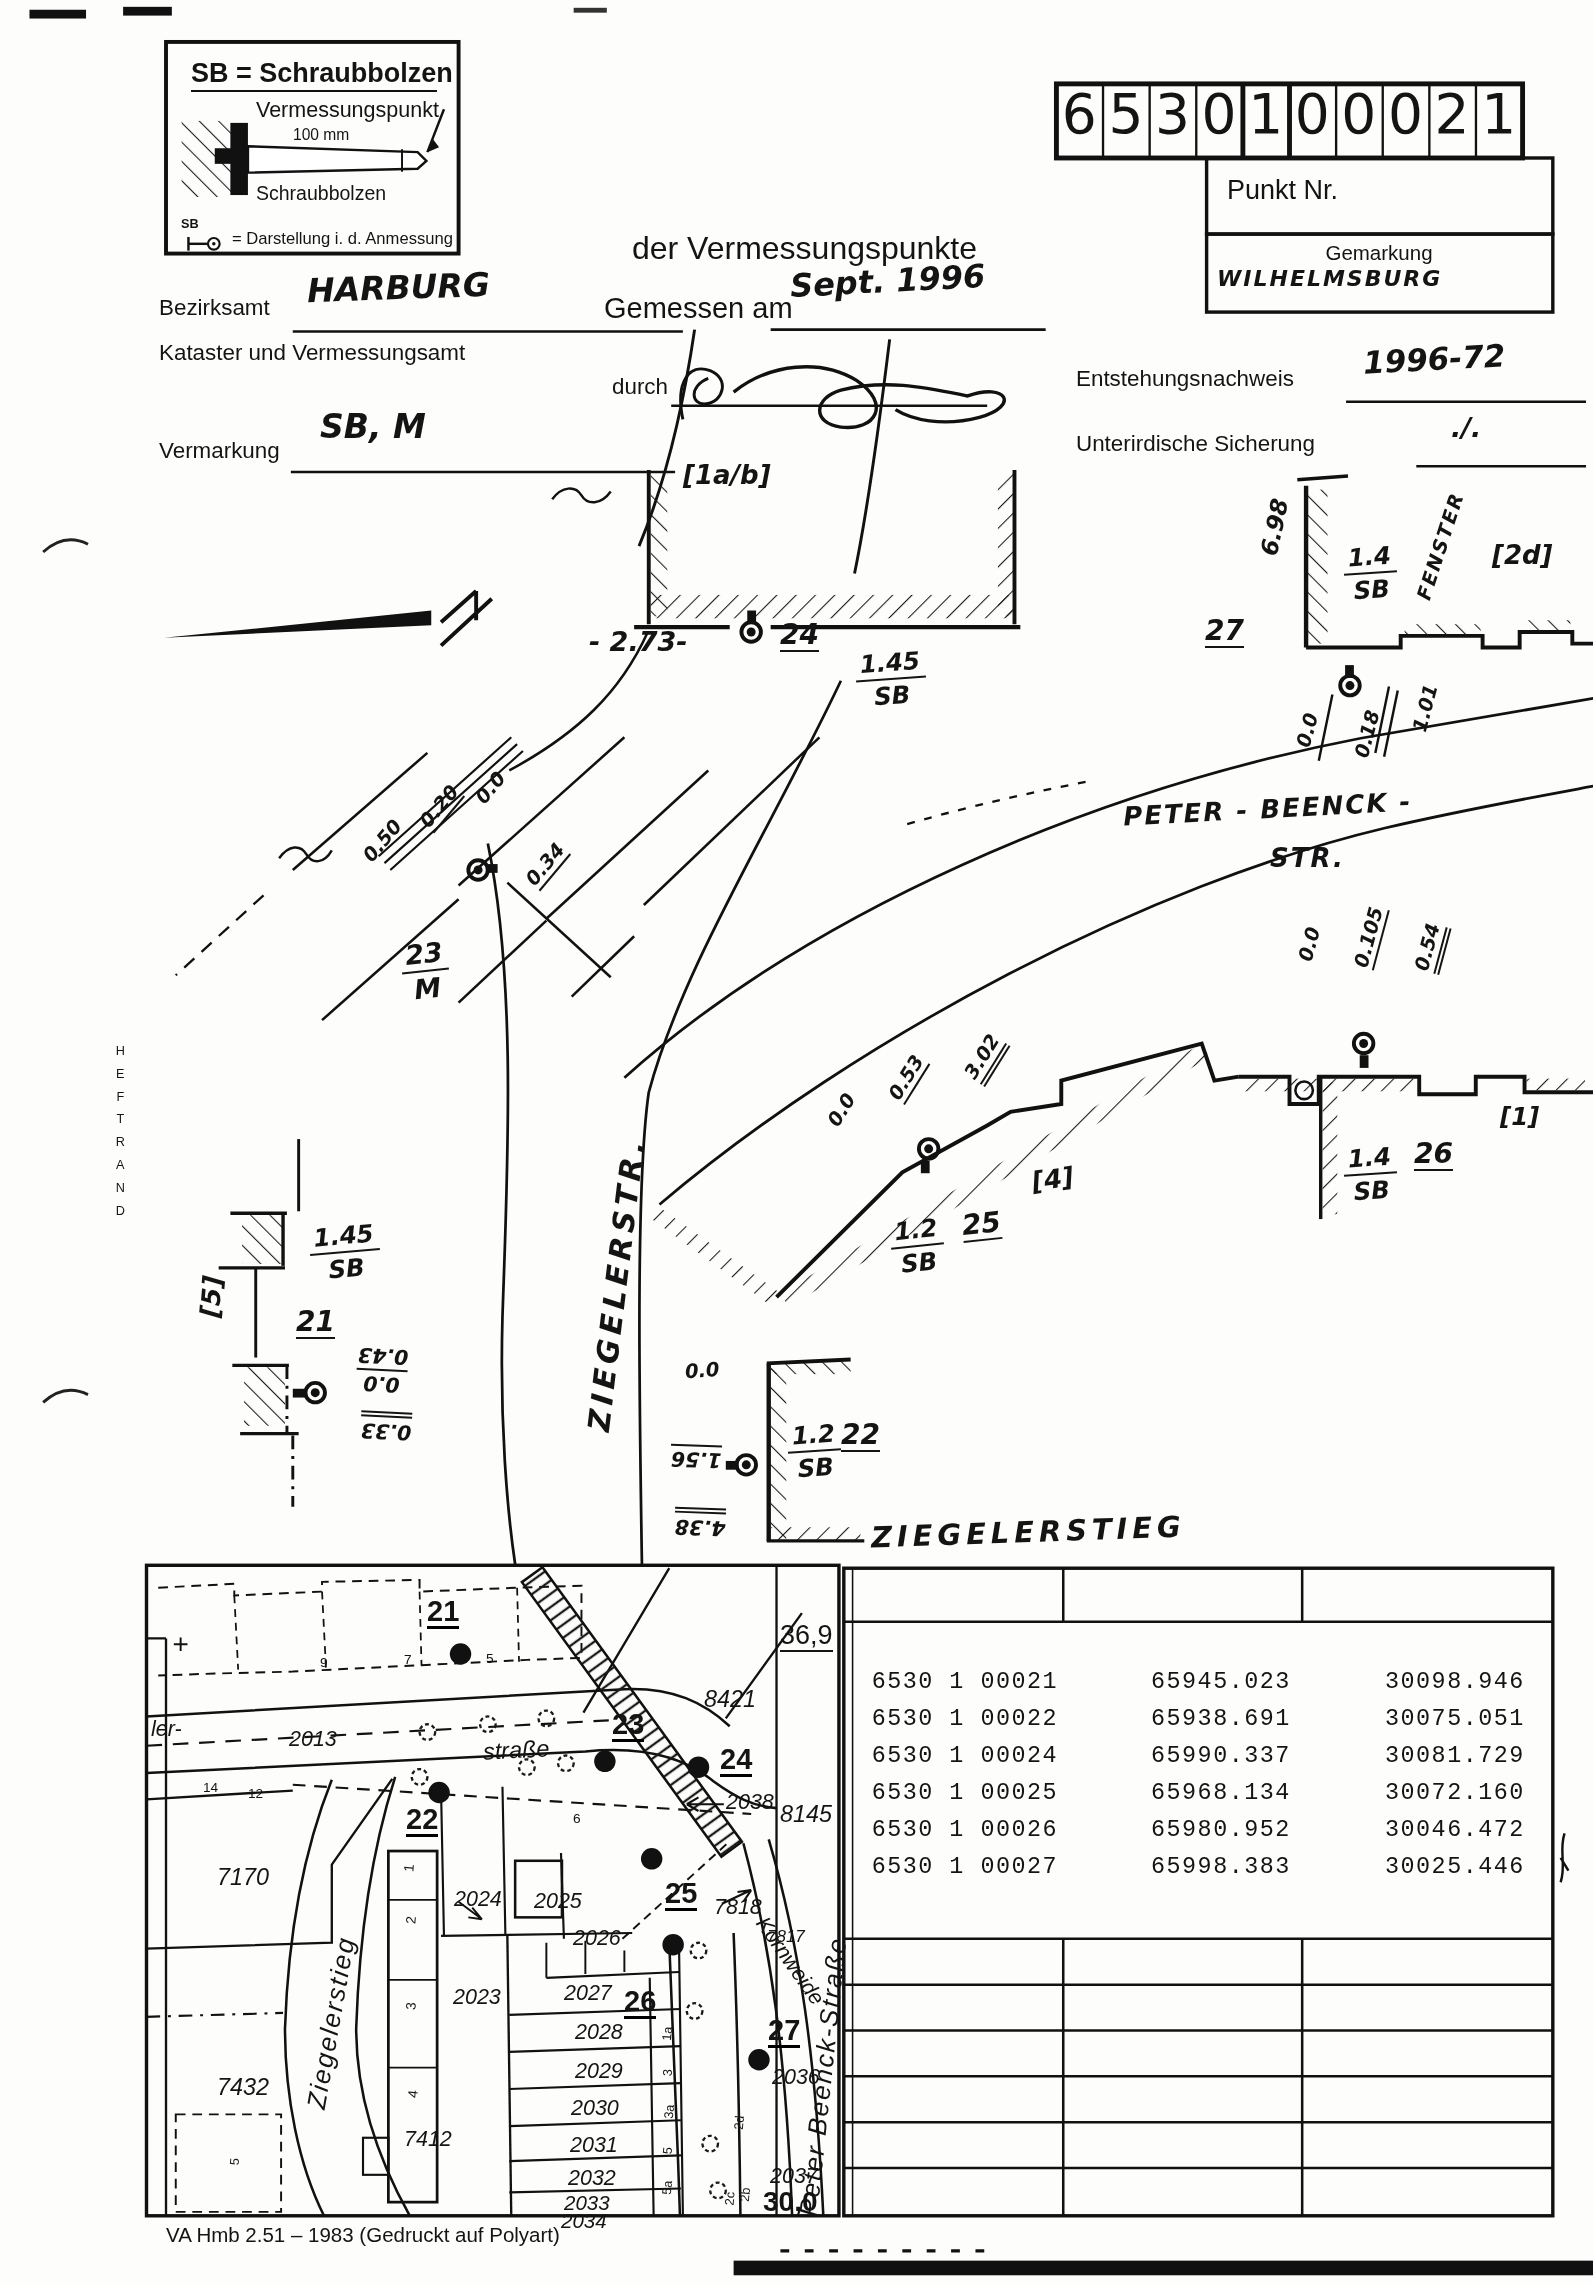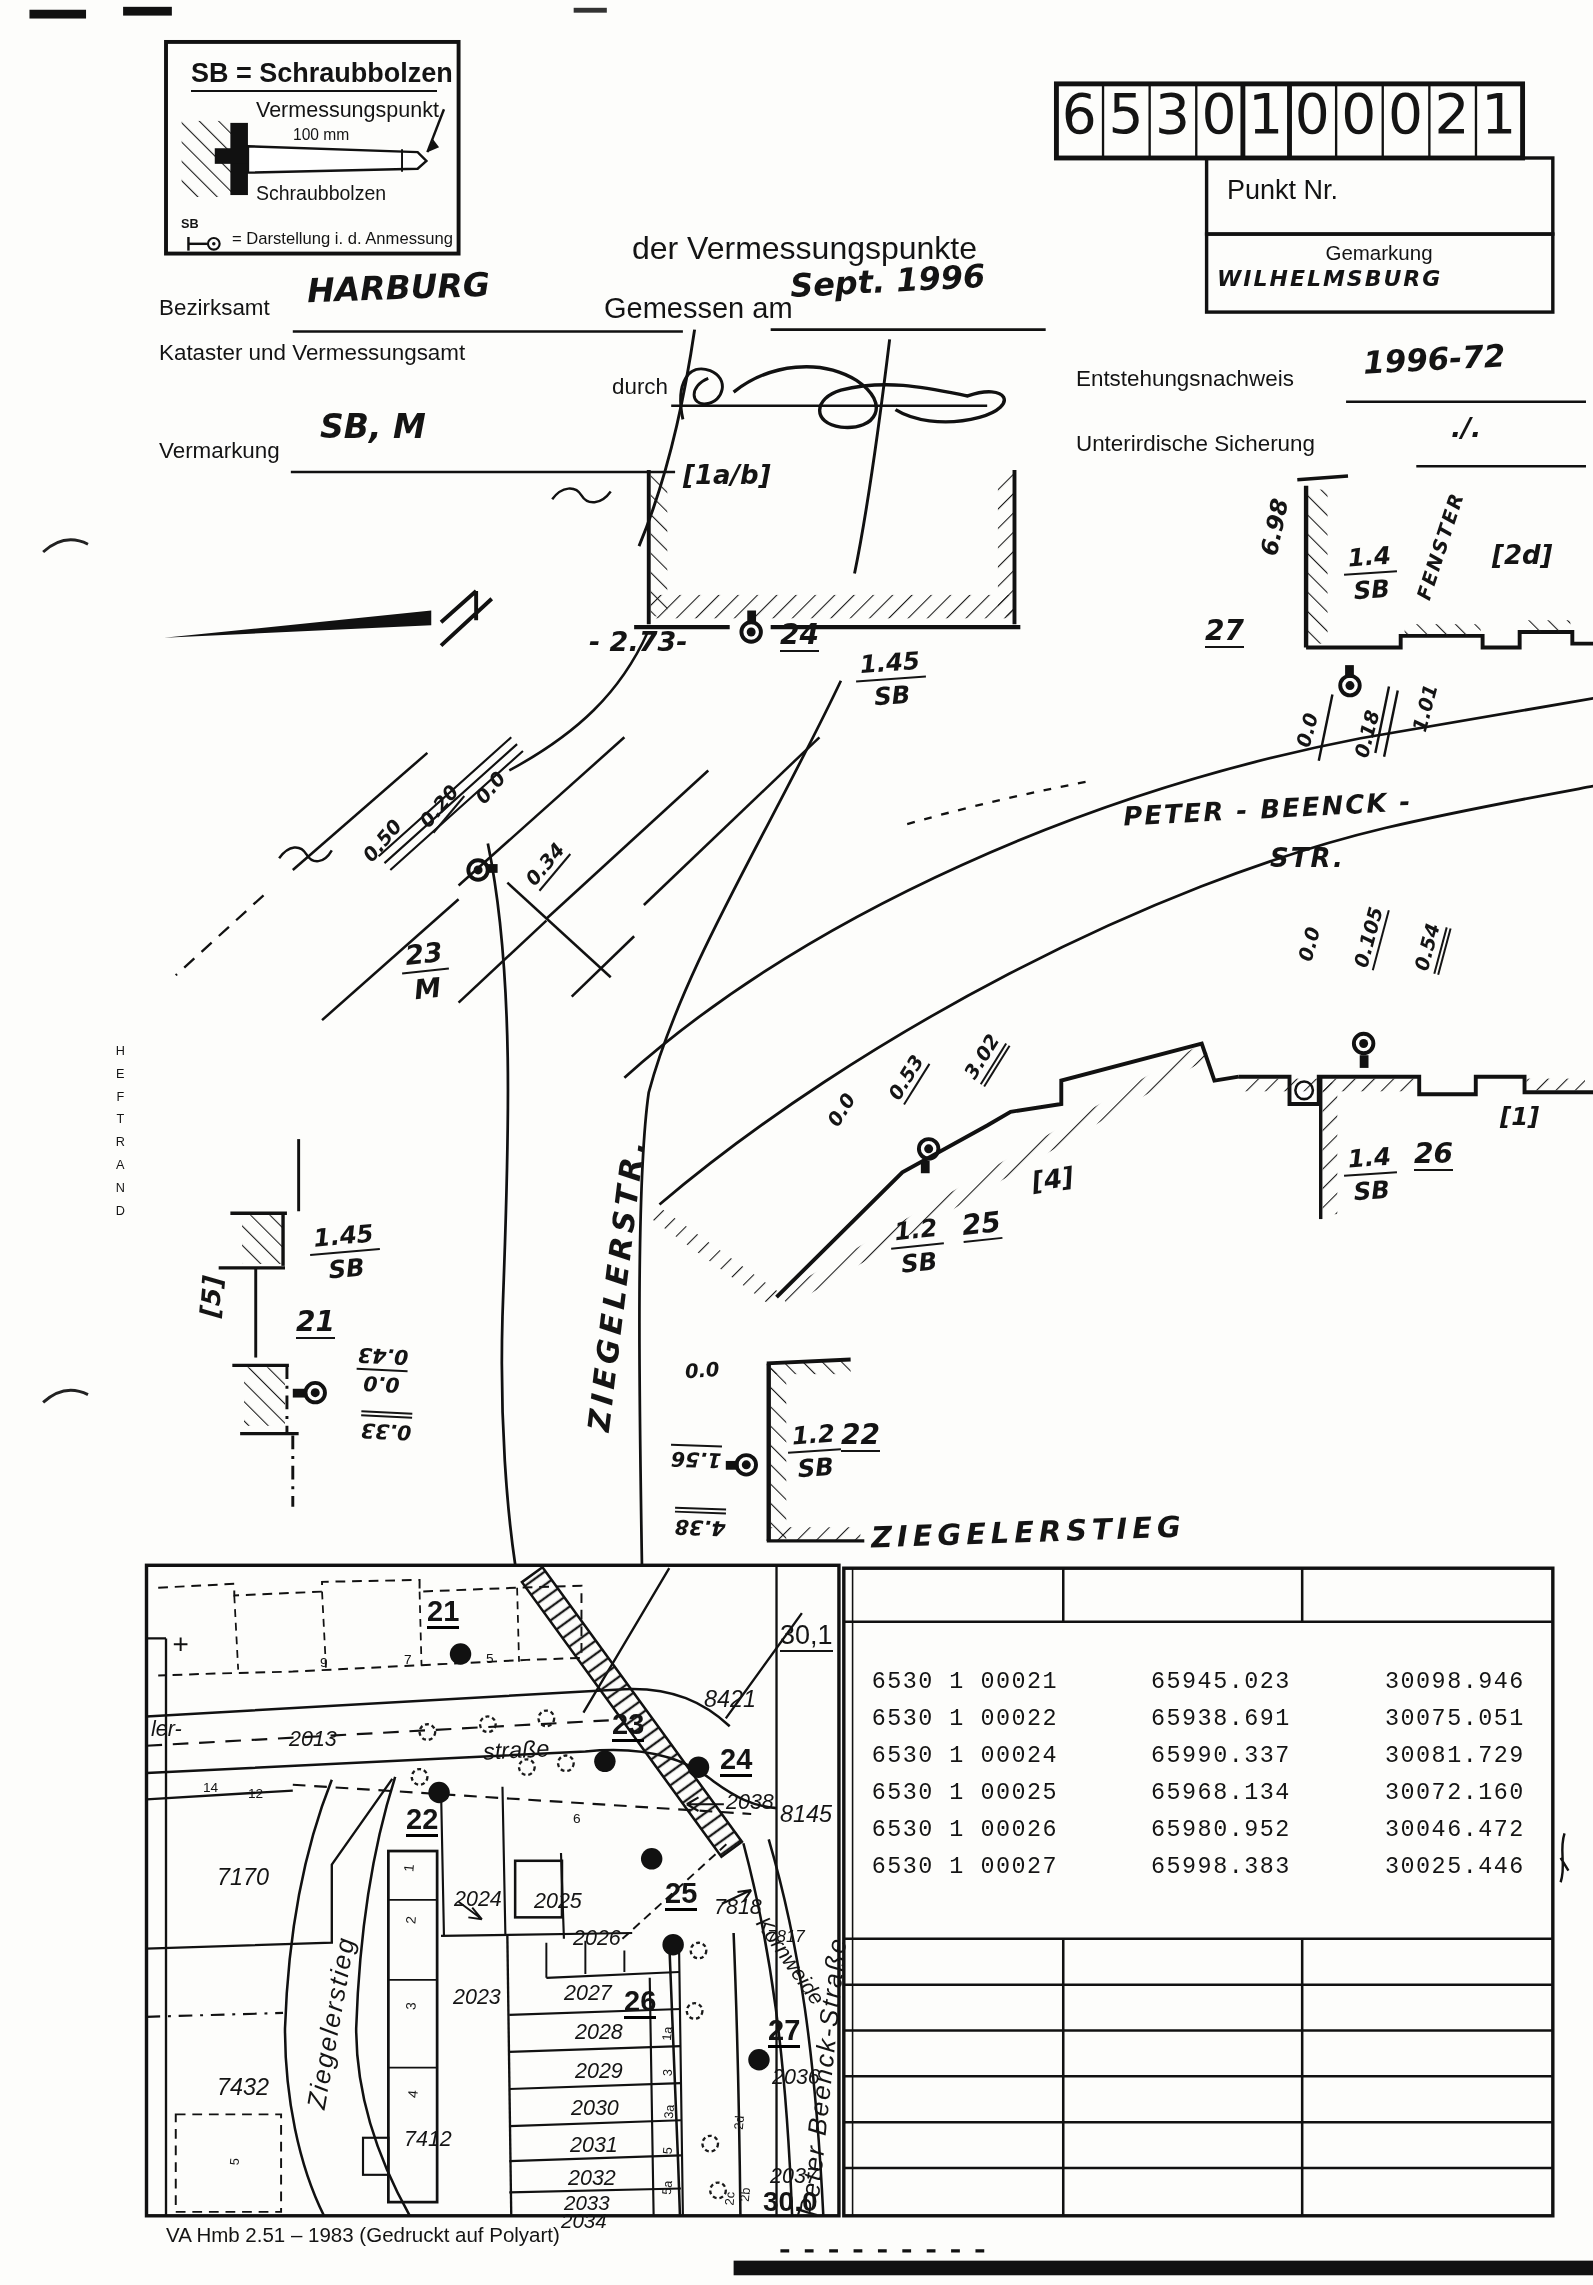--- a/index.html
+++ b/index.html
@@ -409,21 +409,21 @@
 <div class="frac hand" style="left:788px;top:1420px;font-size:24.4px;transform:rotate(-4deg);">
   <span class="n">1.2</span>
       <span class="d">SB</span>
 </div>
 <div class="t hand ul" style="left:841px;top:1420px;font-size:28px;">22</div>
 <div class="t hand" style="left:871px;top:1517px;font-size:29px;letter-spacing:4.9px;transform:rotate(-2deg);">ZIEGELERSTIEG</div>
 
 <div class="t print vert" style="left:113px;top:1044px;font-size:12.7px;letter-spacing:8.8px;">HEFTRAND</div>
 
 <div class="t mp pt" style="left:427px;top:1596px;font-size:29px;">21</div>
-<div class="t print sul" style="left:780px;top:1621px;font-size:27px;">30,1</div>
+<div class="t print sul" style="left:780px;top:1621px;font-size:27px;">36,9</div>
 <div class="t mp" style="left:704px;top:1687px;font-size:23.4px;">8421</div>
 <div class="t mp pt" style="left:612px;top:1709px;font-size:29px;">23</div>
 <div class="t mp" style="left:151px;top:1718px;font-size:21.5px;">ler-</div>
 <div class="t mp" style="left:289px;top:1728px;font-size:21.5px;">2013</div>
 <div class="t mp" style="left:483px;top:1738px;font-size:23.4px;transform:rotate(-3deg);">straße</div>
 <div class="t mp pt" style="left:720px;top:1744px;font-size:29px;">24</div>
 <div class="t mp" style="left:726px;top:1791px;font-size:21.5px;">2038</div>
 <div class="t mp" style="left:780px;top:1802px;font-size:23.4px;">8145</div>
 <div class="t print" style="left:203px;top:1781px;font-size:13.7px;">14</div>
 <div class="t print" style="left:248px;top:1787px;font-size:13.7px;">12</div>

